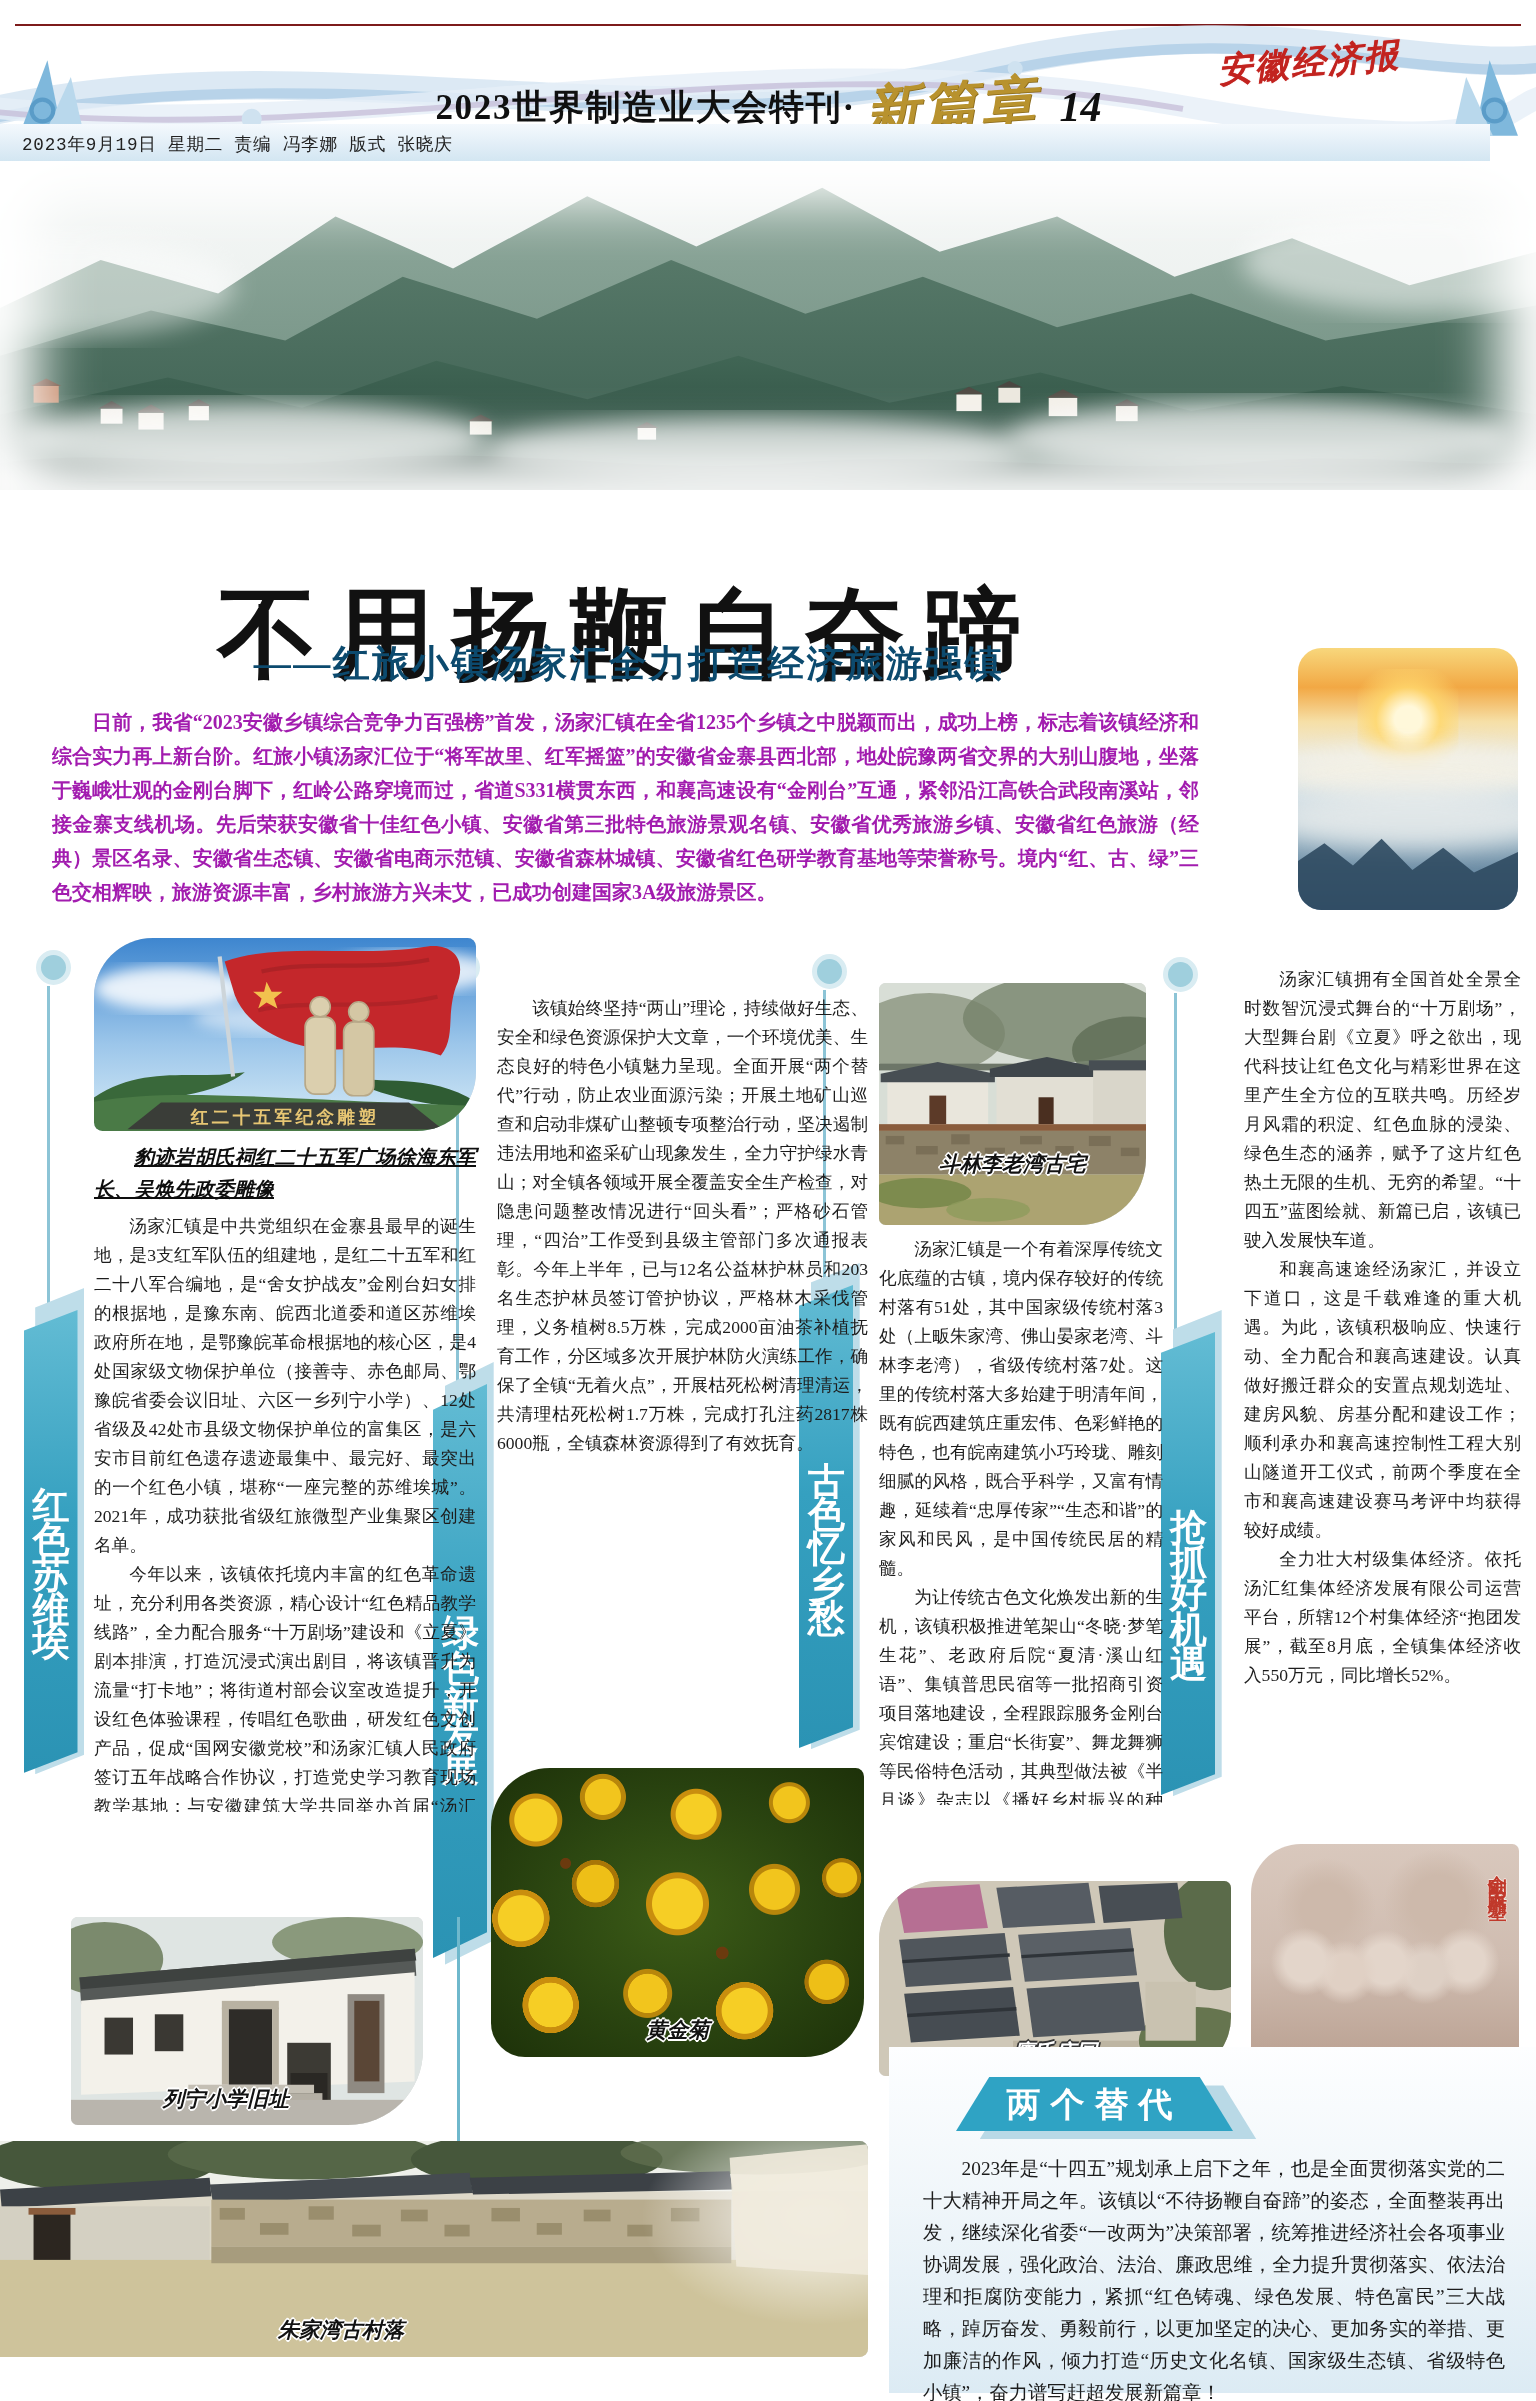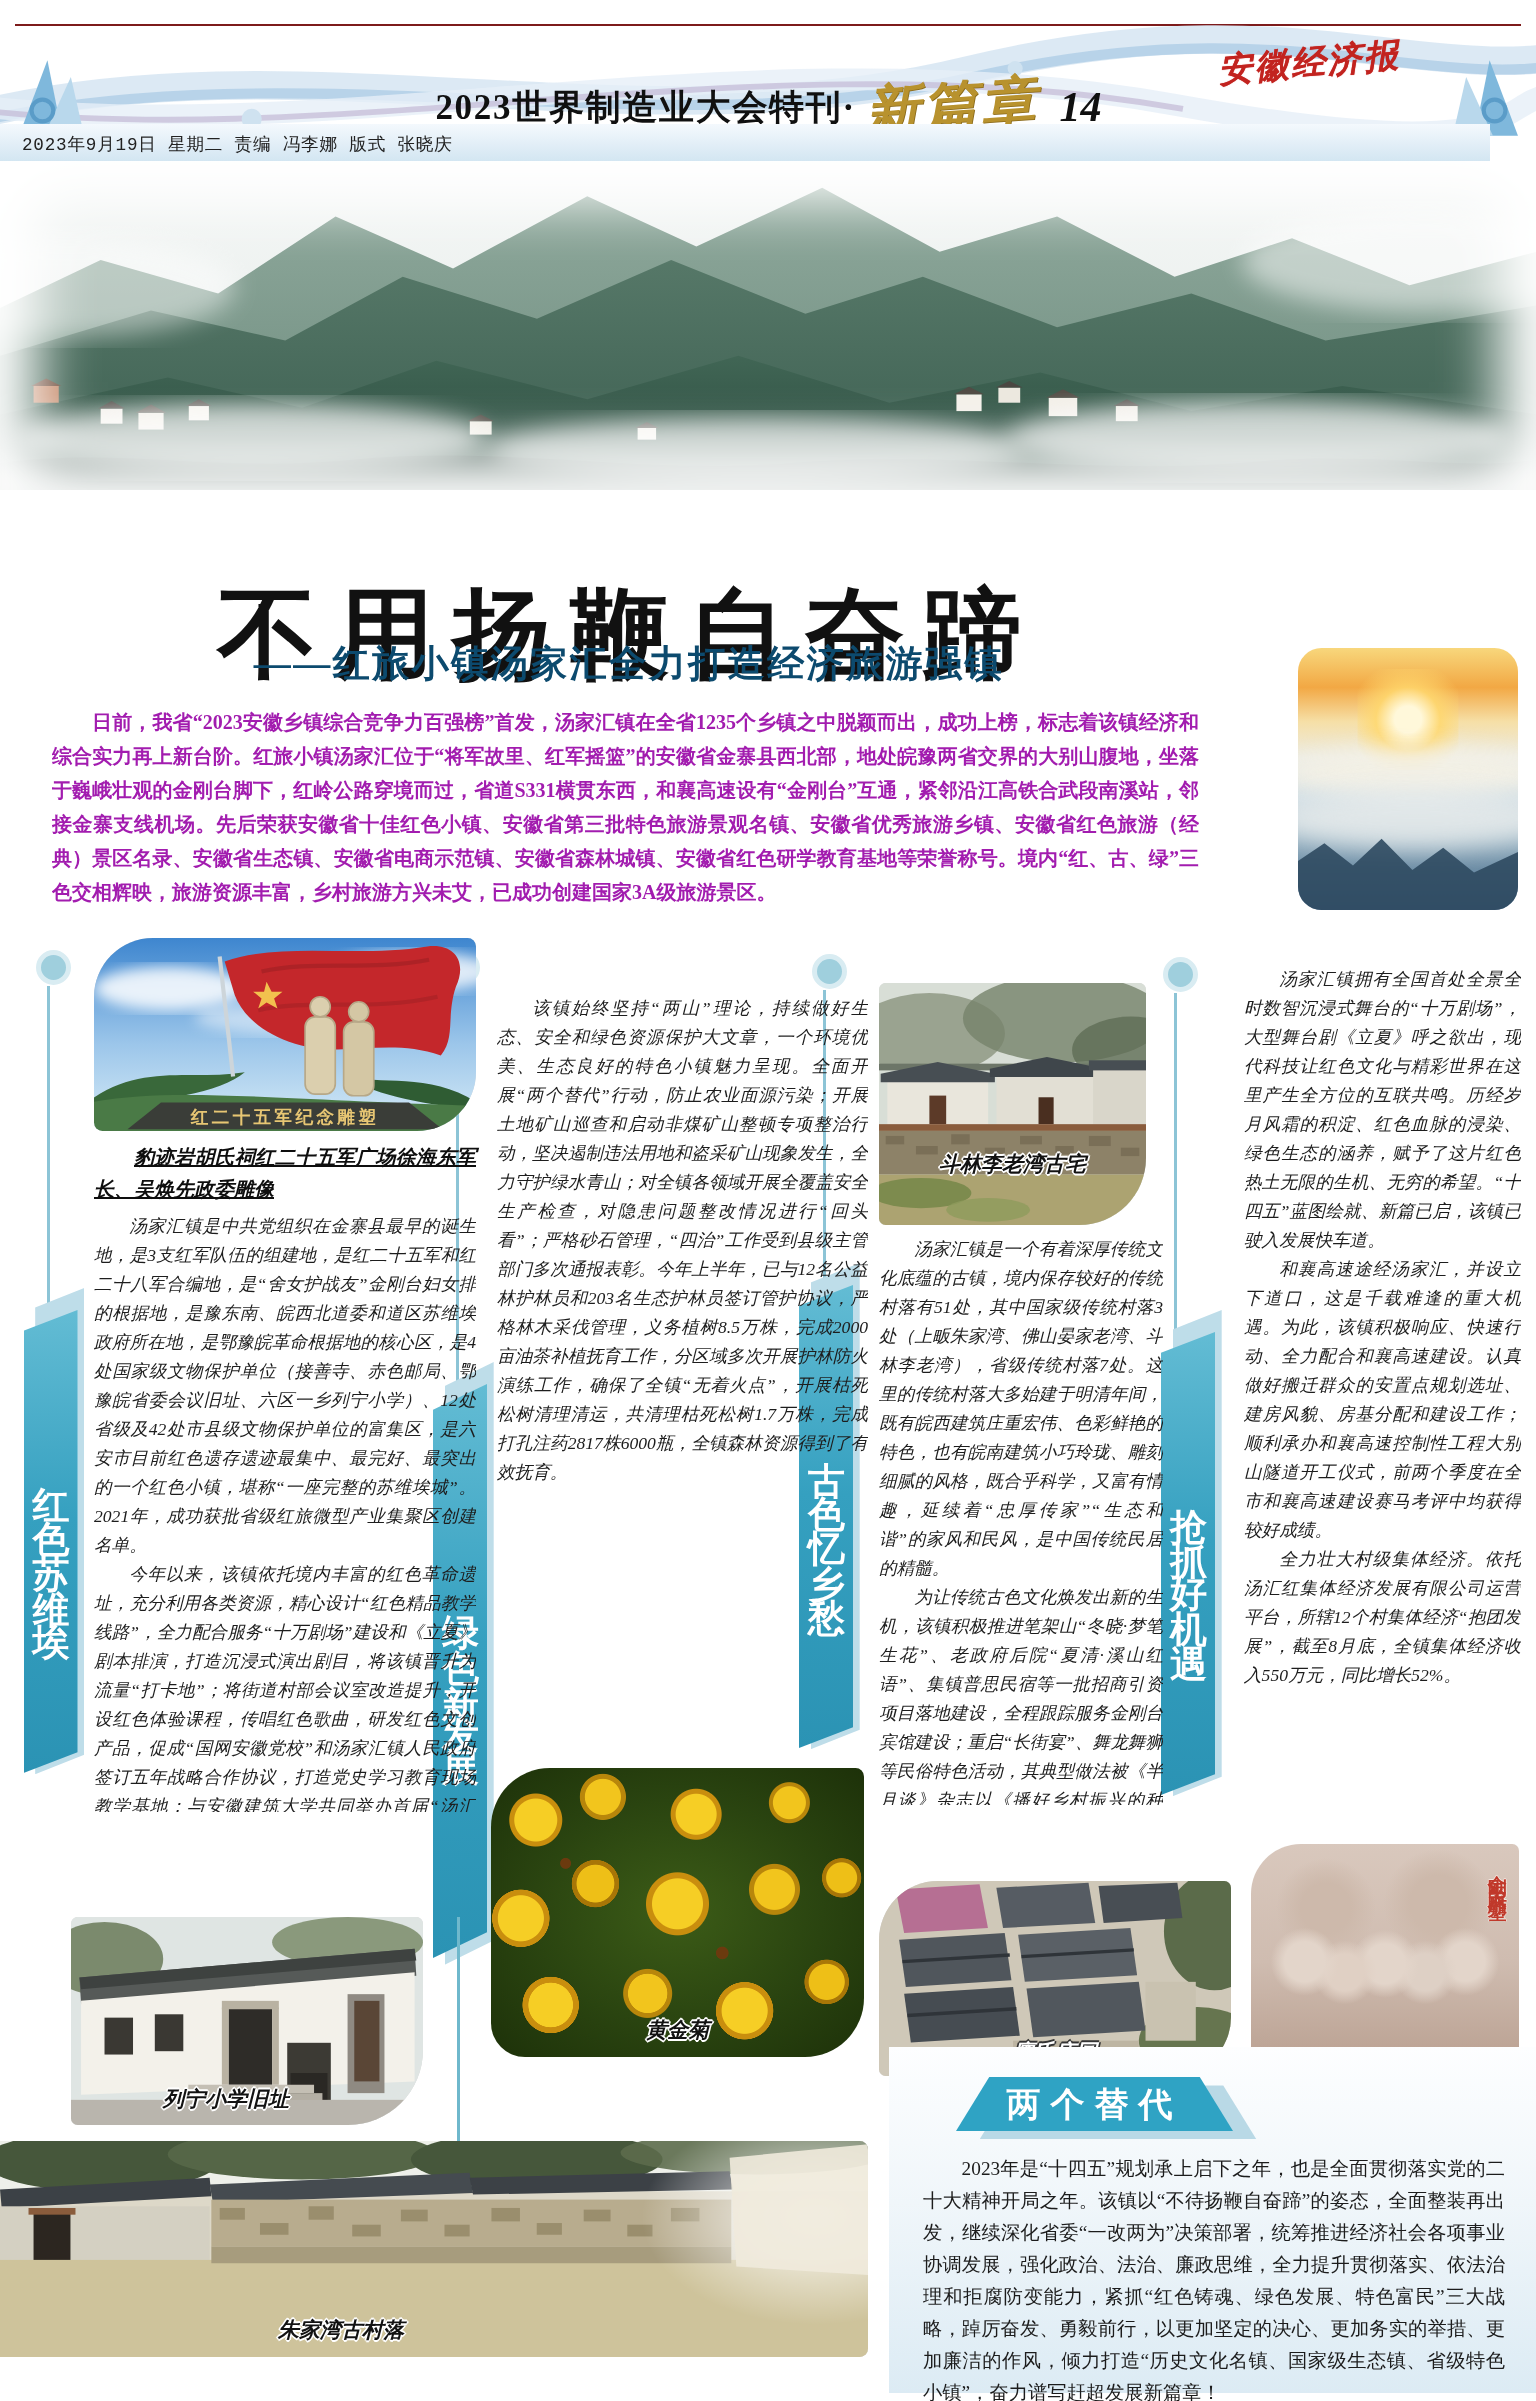--- a/index.html
+++ b/index.html
@@ -55,21 +55,21 @@
       background:#bedde9;clip-path:polygon(0 4%,100% 0,100% 96%,0 100%);}
   .ribbon .front{position:absolute;left:0;top:0;width:54px;height:100%;
       background:linear-gradient(180deg,#63bcd4 0%,#35a0c0 45%,#2b93b4 100%);
       clip-path:polygon(0 4.5%,100% 0,100% 95.5%,0 100%);}
   .ribbon span{position:absolute;left:50%;top:50%;transform:translate(-50%,-50%);
       writing-mode:vertical-rl;text-orientation:upright;white-space:nowrap;
       color:#fff;font-size:37px;font-weight:700;letter-spacing:34px;font-family:"Liberation Sans",sans-serif;}
 
   
   .body-col{position:absolute;overflow:hidden;font-size:17.6px;line-height:29px;text-align:justify;color:#1d1d1d;}
-  .body-col p{margin:0;text-indent:2em;font-style:italic;}
+  .body-col p{margin:0;text-indent:2em;}
   .photo{position:absolute;overflow:hidden;background:#d8d8d8;}
   .photo-caption{position:absolute;font-size:20px;font-weight:700;line-height:32px;text-align:justify;
       color:#0e0e0e;font-style:italic;}
   .photo-caption p{margin:0;text-indent:2em;}
   .incap{position:absolute;font-weight:700;font-size:21px;color:#121212;font-style:italic;white-space:nowrap;
       text-shadow:1.7px 0 0 #fff,-1.7px 0 0 #fff,0 1.7px 0 #fff,0 -1.7px 0 #fff,0.8px 0.8px 0 #fff,-0.8px -0.8px 0 #fff,0.8px -0.8px 0 #fff,-0.8px 0.8px 0 #fff;}
   .incap.light{color:#fff;text-shadow:1.7px 0 0 #333,-1.7px 0 0 #333,0 1.7px 0 #333,0 -1.7px 0 #333,0.8px 0.8px 0 #333,-0.8px -0.8px 0 #333;}
   .vert-cap{position:absolute;writing-mode:vertical-rl;text-orientation:upright;color:#c0392b;
       font-size:19.3px;font-weight:700;letter-spacing:5px;
       text-shadow:0.8px 0 0 #f3e6df,-0.8px 0 0 #f3e6df,0 0.8px 0 #f3e6df,0 -0.8px 0 #f3e6df;}

